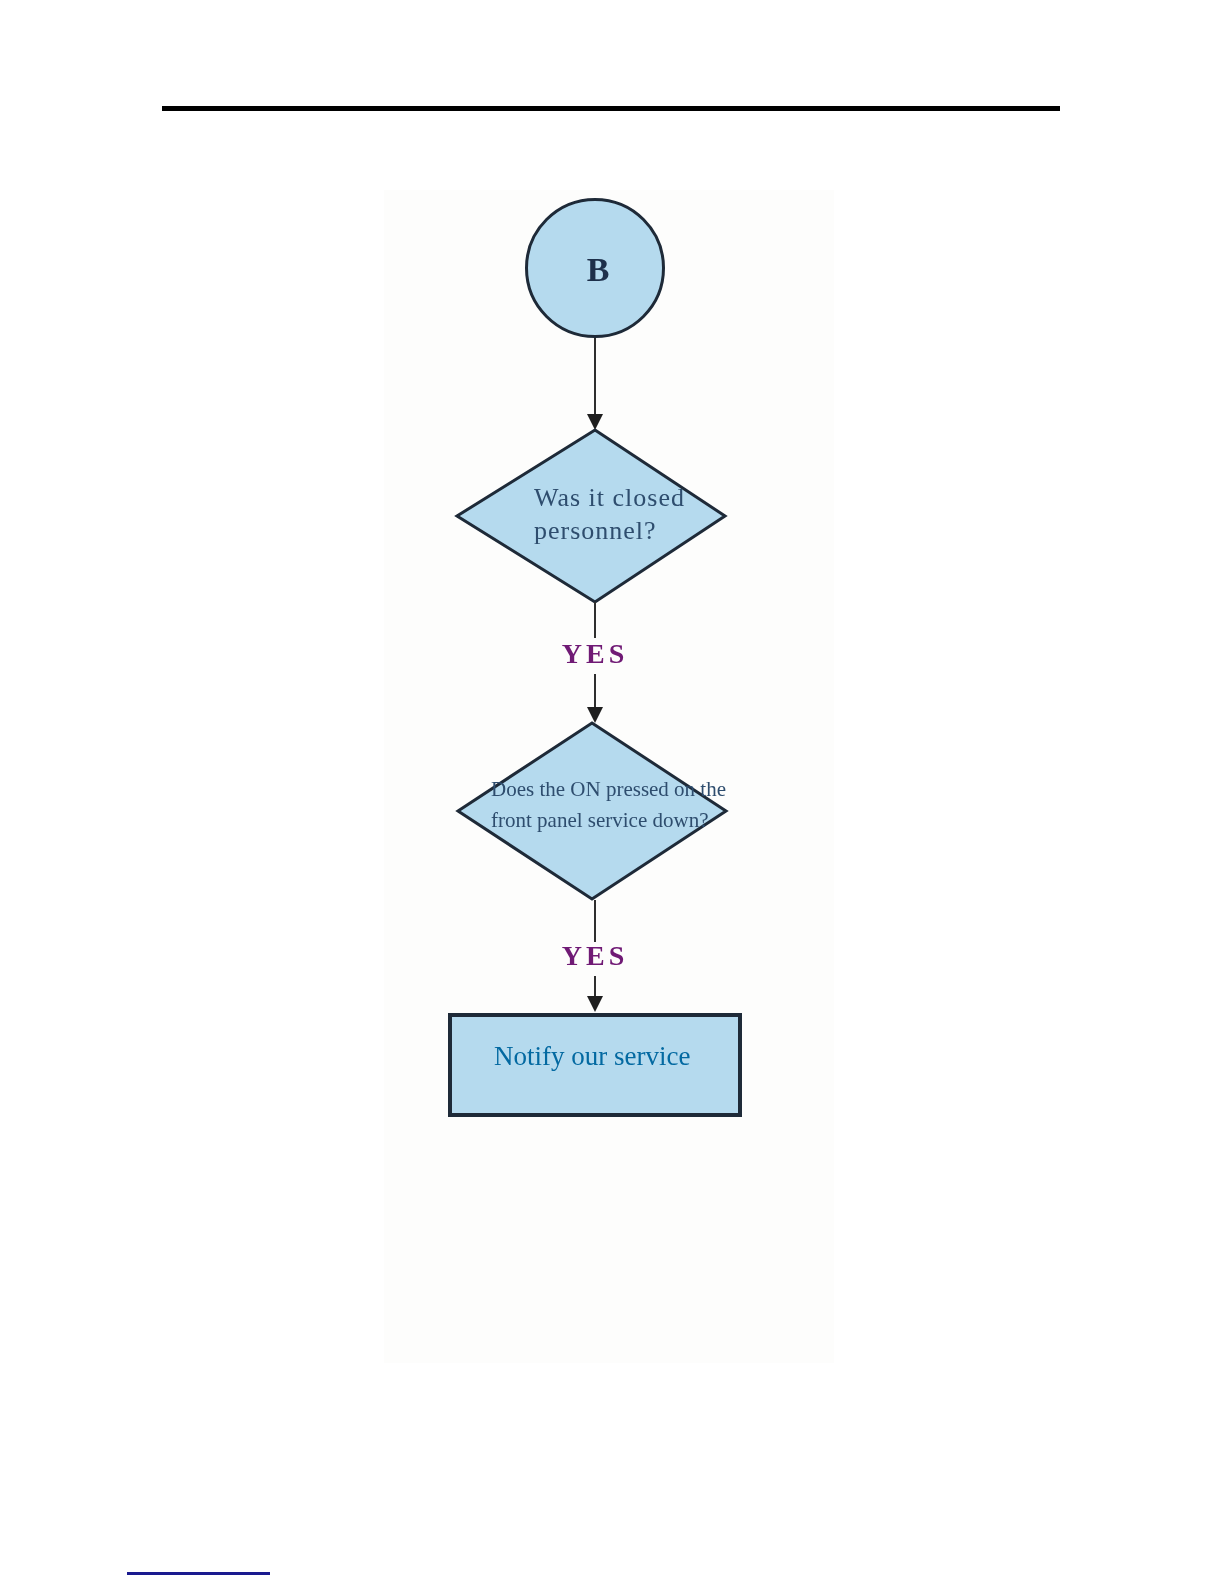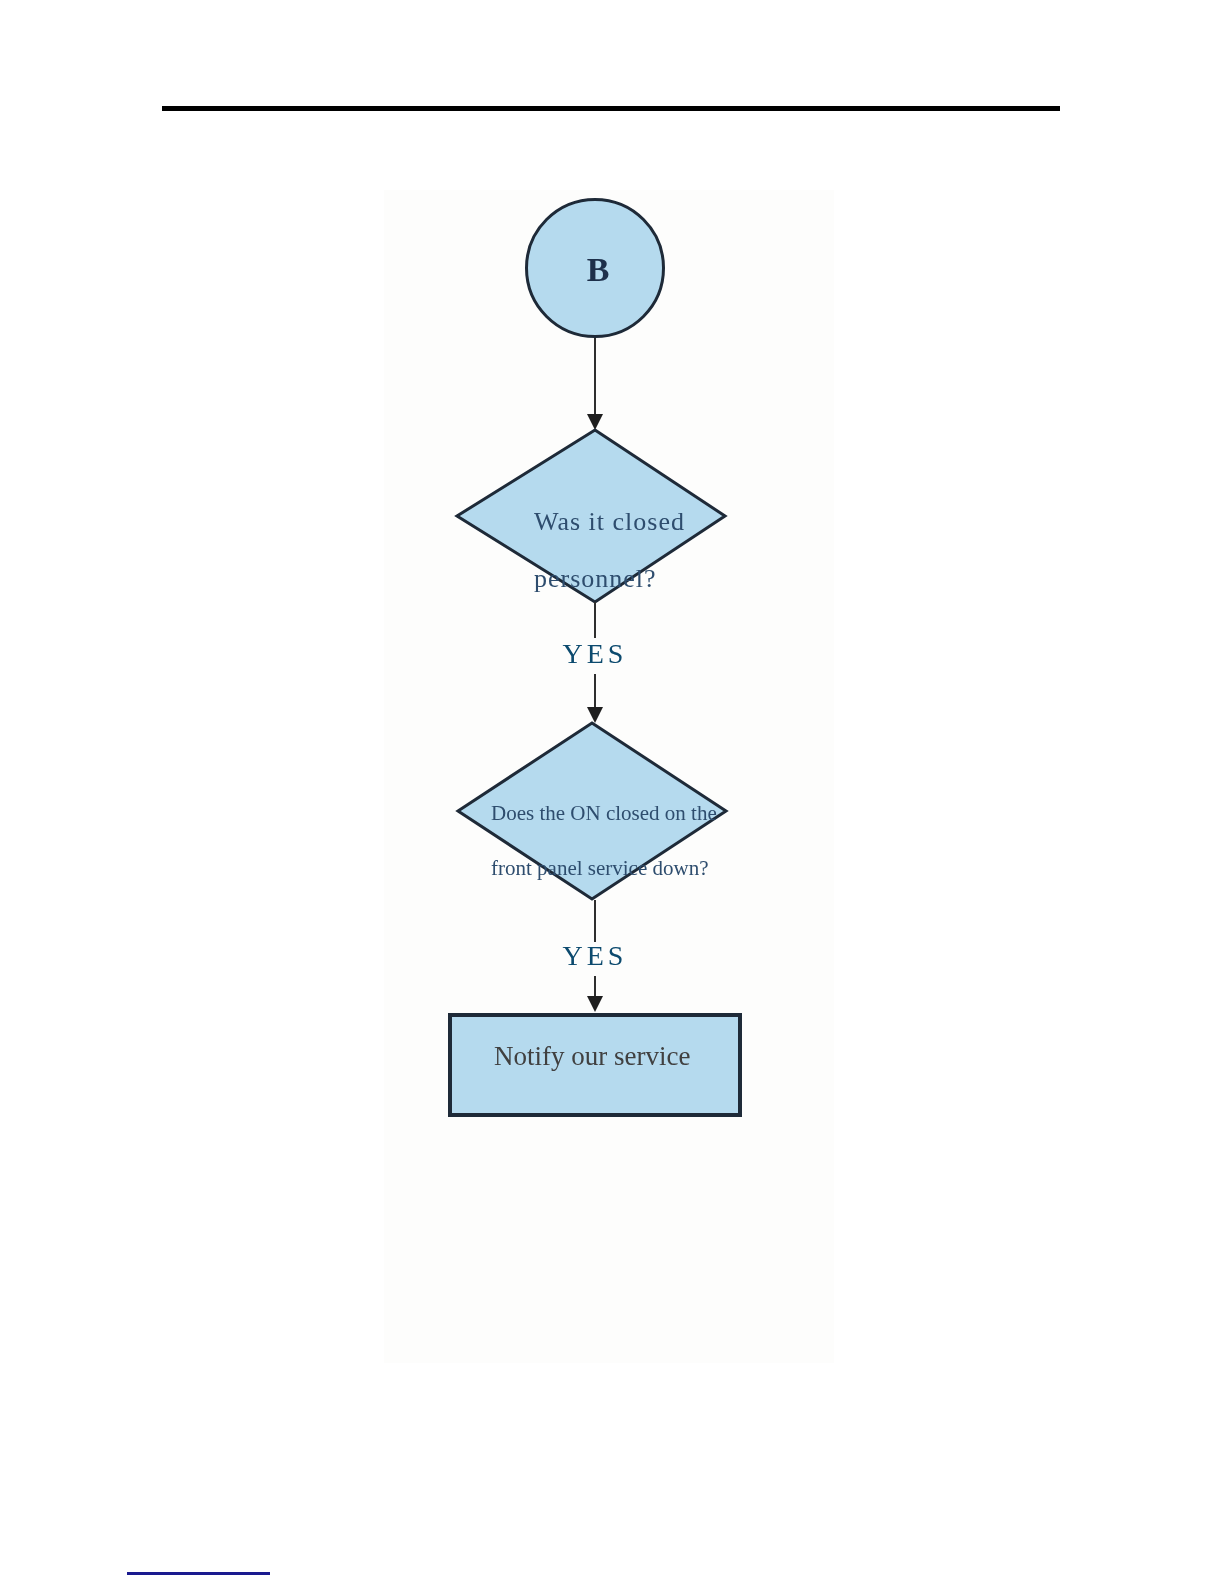--- a/index.html
+++ b/index.html
@@ -67,63 +67,63 @@
   }
   .diamond-svg {
     position: absolute;
     overflow: visible;
   }
   .diamond-text {
     position: absolute;
     color: #2e4d6e;
     text-align: left;
   }
-  .diamond-text span { display: block; white-space: nowrap; margin-top: 24px; }
+  .diamond-text span { display: block; white-space: nowrap; }
   .dt1 {
     left: 150px;
     top: 291px;
     font-size: 26px;
     line-height: 33px;
     letter-spacing: 1px;
   }
   .dt2 {
     left: 107px;
     top: 584px;
     font-size: 21px;
     line-height: 31px;
   }
   .edge-label {
     position: absolute;
     left: 156px;
     width: 110px;
     text-align: center;
     font-size: 28px;
-    font-weight: normal;
+    font-weight: bold;
     letter-spacing: 4px;
-    color: #0c4a6e;
+    color: #701a75;
   }
   .edge-label-1 { top: 448px; }
   .edge-label-2 { top: 750px; }
   .node-rect {
     position: absolute;
     left: 64px;
     top: 823px;
     width: 294px;
     height: 104px;
     box-sizing: border-box;
     border: 4px solid #1e2a38;
     background: #b5daee;
   }
   .node-rect .rect-text {
     position: absolute;
     left: 42px;
     top: 22px;
     font-size: 27px;
     line-height: 34px;
-    color: #404040;
+    color: #0369a1;
   }
   .node-rect .rect-text span { display: block; white-space: nowrap; }
   .footer-link-line {
     position: absolute;
     left: 127px;
     top: 1572px;
     width: 143px;
     height: 3px;
     background: #1a1a8f;
   }
@@ -154,21 +154,21 @@
 
     <div class="vline" style="left:210px; top:412px; height:36px;"></div>
     <div class="edge-label edge-label-1">YES</div>
     <div class="vline" style="left:210px; top:484px; height:33px;"></div>
     <div class="arrowhead" style="left:203px; top:517px;"></div>
 
     <svg class="diamond-svg" style="left:72px; top:531px;" width="272" height="180" viewBox="0 0 272 180">
       <polygon points="136,2 270,90 136,178 2,90" fill="#b5daee" stroke="#1e2a38" stroke-width="3"></polygon>
     </svg>
     <div class="diamond-text dt2">
-      <span>Does the ON closed on the</span>
+      <span>Does the ON pressed on the</span>
       <span>front panel service down?</span>
     </div>
 
     <div class="vline" style="left:210px; top:710px; height:42px;"></div>
     <div class="edge-label edge-label-2">YES</div>
     <div class="vline" style="left:210px; top:786px; height:20px;"></div>
     <div class="arrowhead" style="left:203px; top:806px;"></div>
 
     <div class="node-rect">
       <div class="rect-text">

